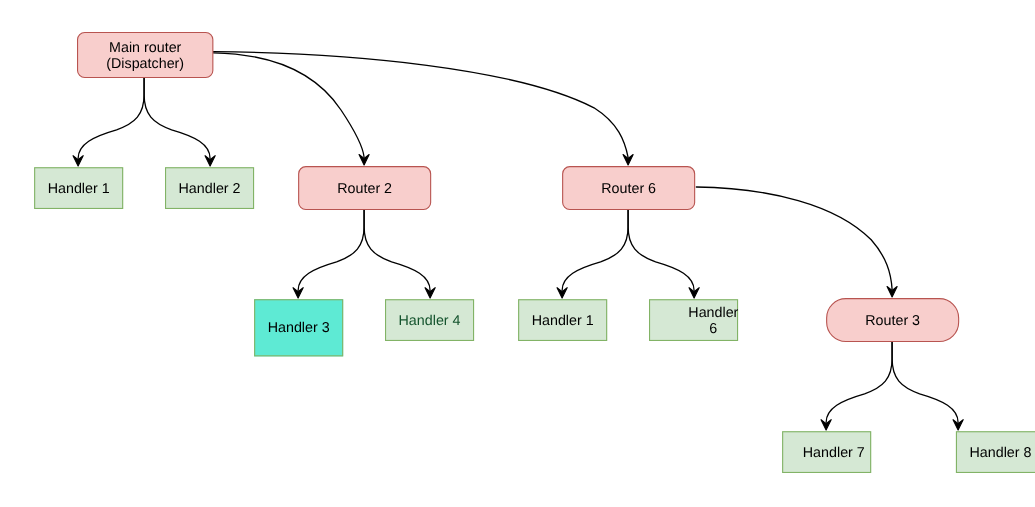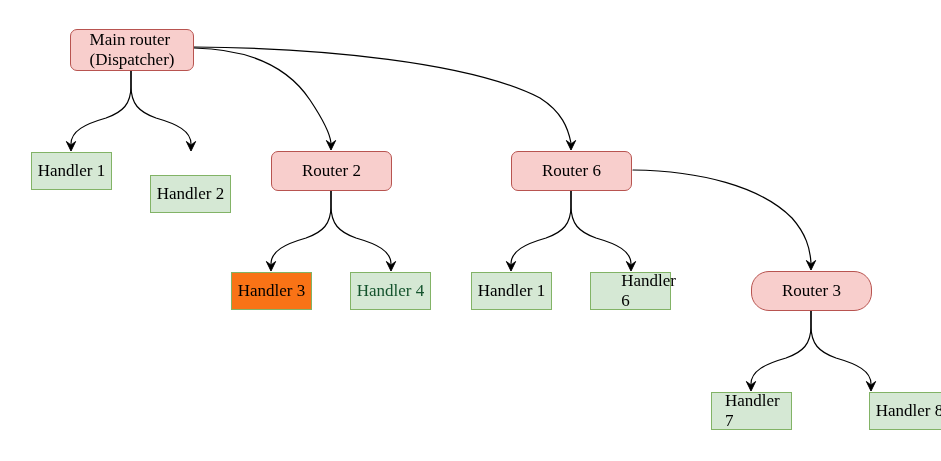--- a/index.html
+++ b/index.html
@@ -25,24 +25,25 @@
     width: 941px;
     height: 461px;
     pointer-events: none;
   }
   .node {
     position: absolute;
     box-sizing: border-box;
     display: flex;
     align-items: center;
     justify-content: center;
+    text-align: center;
     line-height: 1.18;
     color: #000000;
-    font-size: 17px;
-    font-family: Liberation Serif, serif;
+    font-size: 13px;
+    font-family: Liberation Sans, sans-serif;
     white-space: pre-line;
   }
   .node.router {
     background: #f8cecc;
     border: 1px solid #b85450;
     border-radius: 7px;
   }
   .node.handler {
     background: #d5e8d4;
     border: 1px solid #82b366;
@@ -93,24 +94,24 @@
         <path d="M 811 270 L 806.4 260.5 L 811 264.11 L 815.6 260.5 Z" class="arrow-head" fill="#000000" stroke="#000000"></path>
         <path d="M 751 391 L 746.4 381.5 L 751 385.11 L 755.6 381.5 Z" class="arrow-head" fill="#000000" stroke="#000000"></path>
         <path d="M 871 391 L 866.4 381.5 L 871 385.11 L 875.6 381.5 Z" class="arrow-head" fill="#000000" stroke="#000000"></path>
       </g>
   </svg>
 
   <div id="nodes-layer">
       <div class="node router" style="left: 70px; top: 29px; width: 124px; height: 42px; background: rgb(248, 206, 204); border-color: rgb(184, 84, 80); color: rgb(0, 0, 0);">Main router
 (Dispatcher)</div>
       <div class="node handler" style="left: 31px; top: 152px; width: 81px; height: 38px; background: rgb(213, 232, 212); border-color: rgb(130, 179, 102); color: rgb(0, 0, 0);">Handler 1</div>
-      <div class="node handler" style="left: 150px; top: 152px; width: 81px; height: 38px; background: rgb(213, 232, 212); border-color: rgb(130, 179, 102); color: rgb(0, 0, 0); margin-top: 23px;">Handler 2</div>
+      <div class="node handler" style="left: 150px; top: 152px; width: 81px; height: 38px; background: rgb(213, 232, 212); border-color: rgb(130, 179, 102); color: rgb(0, 0, 0);">Handler 2</div>
       <div class="node router" style="left: 271px; top: 151px; width: 121px; height: 40px; background: rgb(248, 206, 204); border-color: rgb(184, 84, 80); color: rgb(0, 0, 0);">Router 2</div>
       <div class="node router" style="left: 511px; top: 151px; width: 121px; height: 40px; background: rgb(248, 206, 204); border-color: rgb(184, 84, 80); color: rgb(0, 0, 0);">Router 6</div>
-      <div class="node handler" style="left: 231px; top: 272px; width: 81px; height: 38px; background: #f97316; border-color: rgb(130, 179, 102); color: rgb(0, 0, 0);">Handler 3</div>
+      <div class="node handler" style="left: 231px; top: 272px; width: 81px; height: 52px; background: #5eead4; border-color: rgb(130, 179, 102); color: rgb(0, 0, 0);">Handler 3</div>
       <div class="node handler" style="left: 350px; top: 272px; width: 81px; height: 38px; background: rgb(213, 232, 212); border-color: rgb(130, 179, 102); color: #14532d;">Handler 4</div>
       <div class="node handler" style="left: 471px; top: 272px; width: 81px; height: 38px; background: rgb(213, 232, 212); border-color: rgb(130, 179, 102); color: rgb(0, 0, 0);">Handler 1</div>
       <div class="node handler" style="left: 590px; top: 272px; width: 81px; height: 38px; background: rgb(213, 232, 212); border-color: rgb(130, 179, 102); color: rgb(0, 0, 0); padding-left: 36px;">Handler 6</div>
       <div class="node router" style="left: 751px; top: 271px; width: 121px; height: 40px; background: rgb(248, 206, 204); border-color: rgb(184, 84, 80); color: rgb(0, 0, 0); border-radius: 18px;">Router 3</div>
       <div class="node handler" style="left: 711px; top: 392px; width: 81px; height: 38px; background: rgb(213, 232, 212); border-color: rgb(130, 179, 102); color: rgb(0, 0, 0); padding-left: 13px;">Handler 7</div>
       <div class="node handler" style="left: 830px; top: 392px; width: 81px; height: 38px; background: rgb(213, 232, 212); border-color: rgb(130, 179, 102); color: rgb(0, 0, 0); margin-left: 39px;">Handler 8</div>
     </div>
 
 </div>
 

